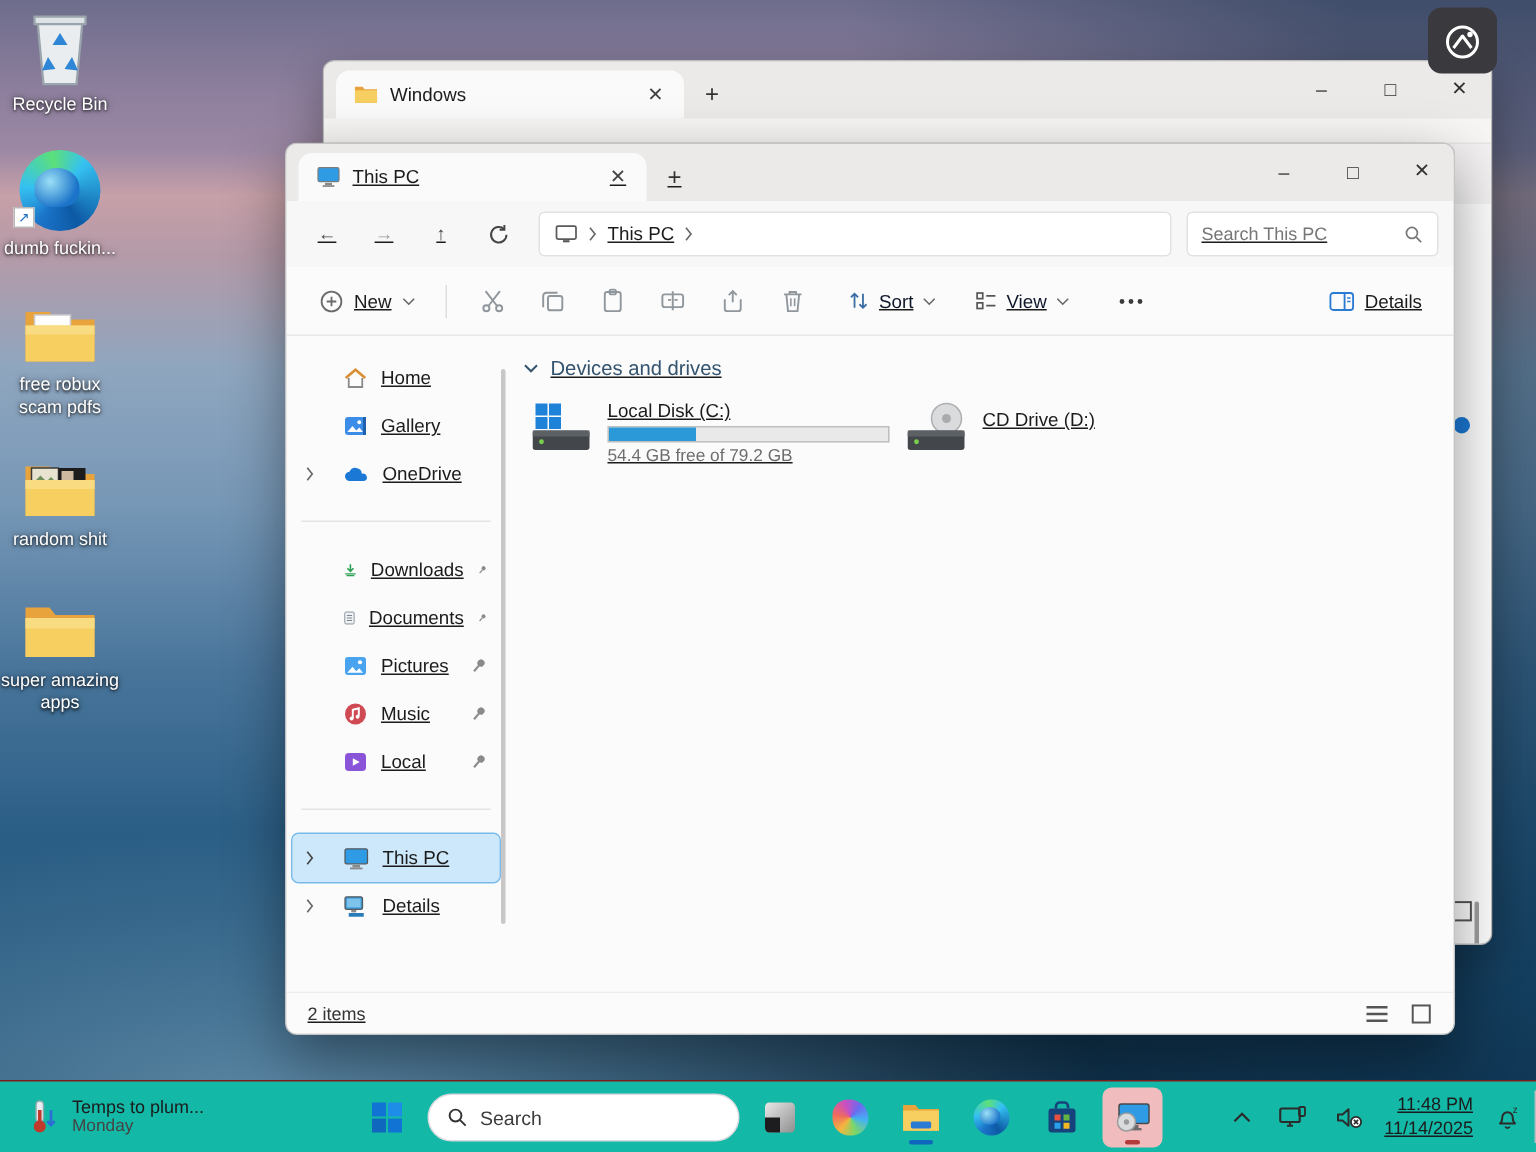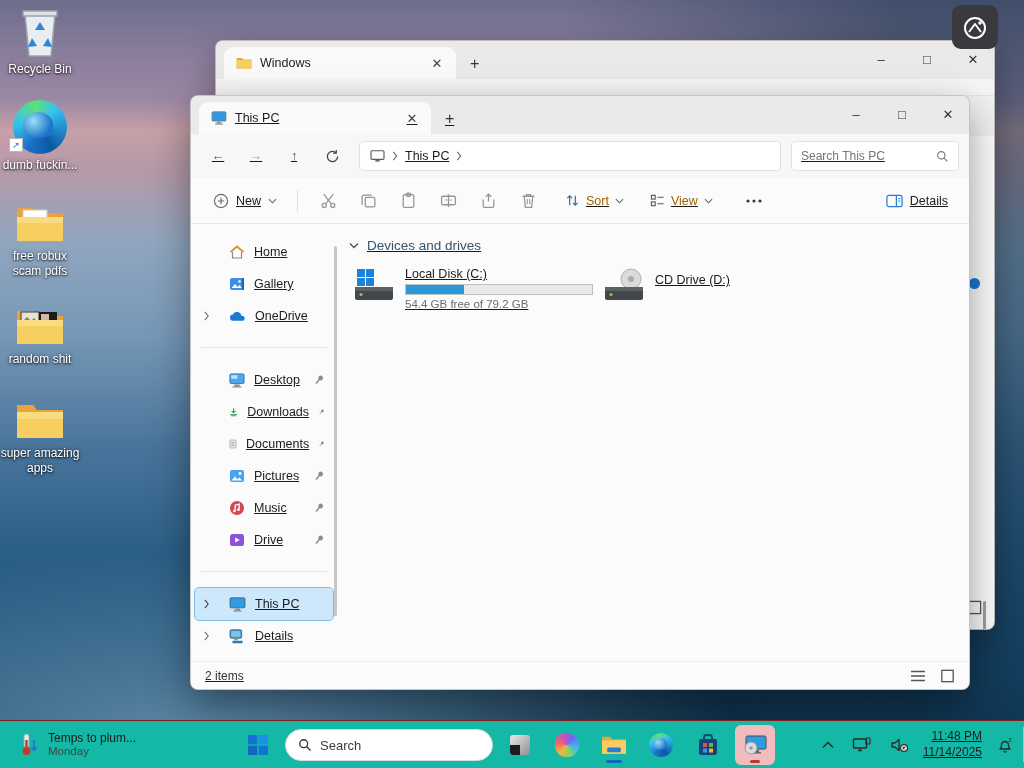--- a/index.html
+++ b/index.html
@@ -38,21 +38,21 @@
   .navbtn.dim { color:#9b9b9b; }
   .address-pill { flex:1; height:30px; background:#fff; border:1px solid #e4e2e1; border-radius:4px; display:flex; align-items:center; gap:6px; padding:0 10px; margin:0 6px; }
   .crumb { font-size:12.5px; color:#1b1b1b; }
   .search-pill { width:168px; height:30px; background:#fff; border:1px solid #e4e2e1; border-radius:4px; display:flex; align-items:center; padding:0 9px; gap:6px; }
   .search-pill .ph { flex:1; color:#767676; font-size:12px; }
 
   .cmdbar { height:46px; background:#fbfbfb; border-bottom:1px solid #eae8e7; display:flex; align-items:center; padding:0 12px; flex:none; }
   .cmd-new { display:flex; align-items:center; gap:7px; color:#1b1b1b; padding:6px 10px; border-radius:4px; }
   .vsep { width:1px; height:22px; background:#e0dedd; margin:0 10px; }
   .cmd-ico { width:40px; height:32px; display:flex; align-items:center; justify-content:center; color:#8f969c; border-radius:4px; }
-  .cmd-drop { display:flex; align-items:center; gap:6px; color:#a16207; padding:6px 9px; border-radius:4px; margin-left:8px; }
+  .cmd-drop { display:flex; align-items:center; gap:6px; color:#0f172a; padding:6px 9px; border-radius:4px; margin-left:8px; }
   .cmd-details { margin-left:auto; display:flex; align-items:center; gap:7px; color:#1b1b1b; padding:6px 9px; }
 
   .fe-body { flex:1; display:flex; background:#fbfbfb; min-height:0; position:relative; }
   .sidebar { width:146px; flex:none; padding-top:12px; position:relative; }
   .srow { height:32px; display:flex; align-items:center; gap:9px; padding-left:34px; position:relative; border-radius:4px; margin:0 4px; }
   .srow .schev { position:absolute; left:8px; color:#666; }
   .srow .slabel { flex:1; font-size:12.5px; white-space:nowrap; }
   .srow .pin { color:#8a8a8a; margin-right:8px; }
   .srow.sel { background:#cde7fb; outline:1px solid #79bbea; }
   .ssep { height:1px; background:#e5e3e2; margin:15px 10px 16px 10px; }
@@ -374,35 +374,20 @@
         <svg class="schev" width="7" height="10" viewBox="0 0 8 12">
               <path d="M2 1l4 5-4 5" fill="none" stroke="#666" stroke-width="1.3"></path>
             </svg>
         <svg width="17" height="12" viewBox="0 0 18 12">
           <path d="M4.5 11a3.3 3.3 0 0 1-.3-6.6A4.6 4.6 0 0 1 13 5.8 2.7 2.7 0 0 1 14.6 11z" fill="#1b78d4"></path>
         </svg>
         <span class="slabel">OneDrive</span>
       </div>
       <div class="ssep"></div>
       <div class="srow">
-        <svg width="16" height="15" viewBox="0 0 18 17">
-          <rect x="1" y="1" width="16" height="11" rx="1.5" fill="#49a8ee" stroke="#2b6ca8"></rect>
-          <rect x="2.5" y="2.5" width="7" height="4" fill="#bfe3fb"></rect>
-          <rect x="6" y="13" width="6" height="2" fill="#8a8a8a"></rect>
-              <rect x="4" y="15" width="10" height="1.4" fill="#8a8a8a"></rect>
-        </svg>
-        <span class="slabel">Desktop</span>
-        <svg class="pin" width="12" height="12" viewBox="0 0 12 12">
-              <g transform="rotate(40 6 6)">
-                <circle cx="6" cy="3.4" r="2.4" fill="#8a8a8a"></circle>
-                <path d="M6 5.4v5.2" stroke="#8a8a8a" stroke-width="1.4"></path>
-              </g>
-            </svg>
-      </div>
-      <div class="srow">
         <svg width="16" height="16" viewBox="0 0 16 16">
           <path d="M8 1.5v8M4.5 6L8 9.5 11.5 6" fill="none" stroke="#2aa052" stroke-width="1.8"></path>
           <path d="M2 12.5h12M3.5 14.5h9" stroke="#2aa052" stroke-width="1.6"></path>
         </svg>
         <span class="slabel">Downloads</span>
         <svg class="pin" width="12" height="12" viewBox="0 0 12 12">
               <g transform="rotate(40 6 6)">
                 <circle cx="6" cy="3.4" r="2.4" fill="#8a8a8a"></circle>
                 <path d="M6 5.4v5.2" stroke="#8a8a8a" stroke-width="1.4"></path>
               </g>
@@ -448,21 +433,21 @@
                 <circle cx="6" cy="3.4" r="2.4" fill="#8a8a8a"></circle>
                 <path d="M6 5.4v5.2" stroke="#8a8a8a" stroke-width="1.4"></path>
               </g>
             </svg>
       </div>
       <div class="srow">
         <svg width="16" height="16" viewBox="0 0 16 16">
           <rect x="1" y="2" width="14" height="12" rx="2.5" fill="#8a54d8"></rect>
           <path d="M6.2 5.5l4.6 2.5-4.6 2.5z" fill="#fff"></path>
         </svg>
-        <span class="slabel">Drive</span>
+        <span class="slabel">Local</span>
         <svg class="pin" width="12" height="12" viewBox="0 0 12 12">
               <g transform="rotate(40 6 6)">
                 <circle cx="6" cy="3.4" r="2.4" fill="#8a8a8a"></circle>
                 <path d="M6 5.4v5.2" stroke="#8a8a8a" stroke-width="1.4"></path>
               </g>
             </svg>
       </div>
       <div class="ssep"></div>
       <div class="srow sel">
         <svg class="schev" width="7" height="10" viewBox="0 0 8 12">

